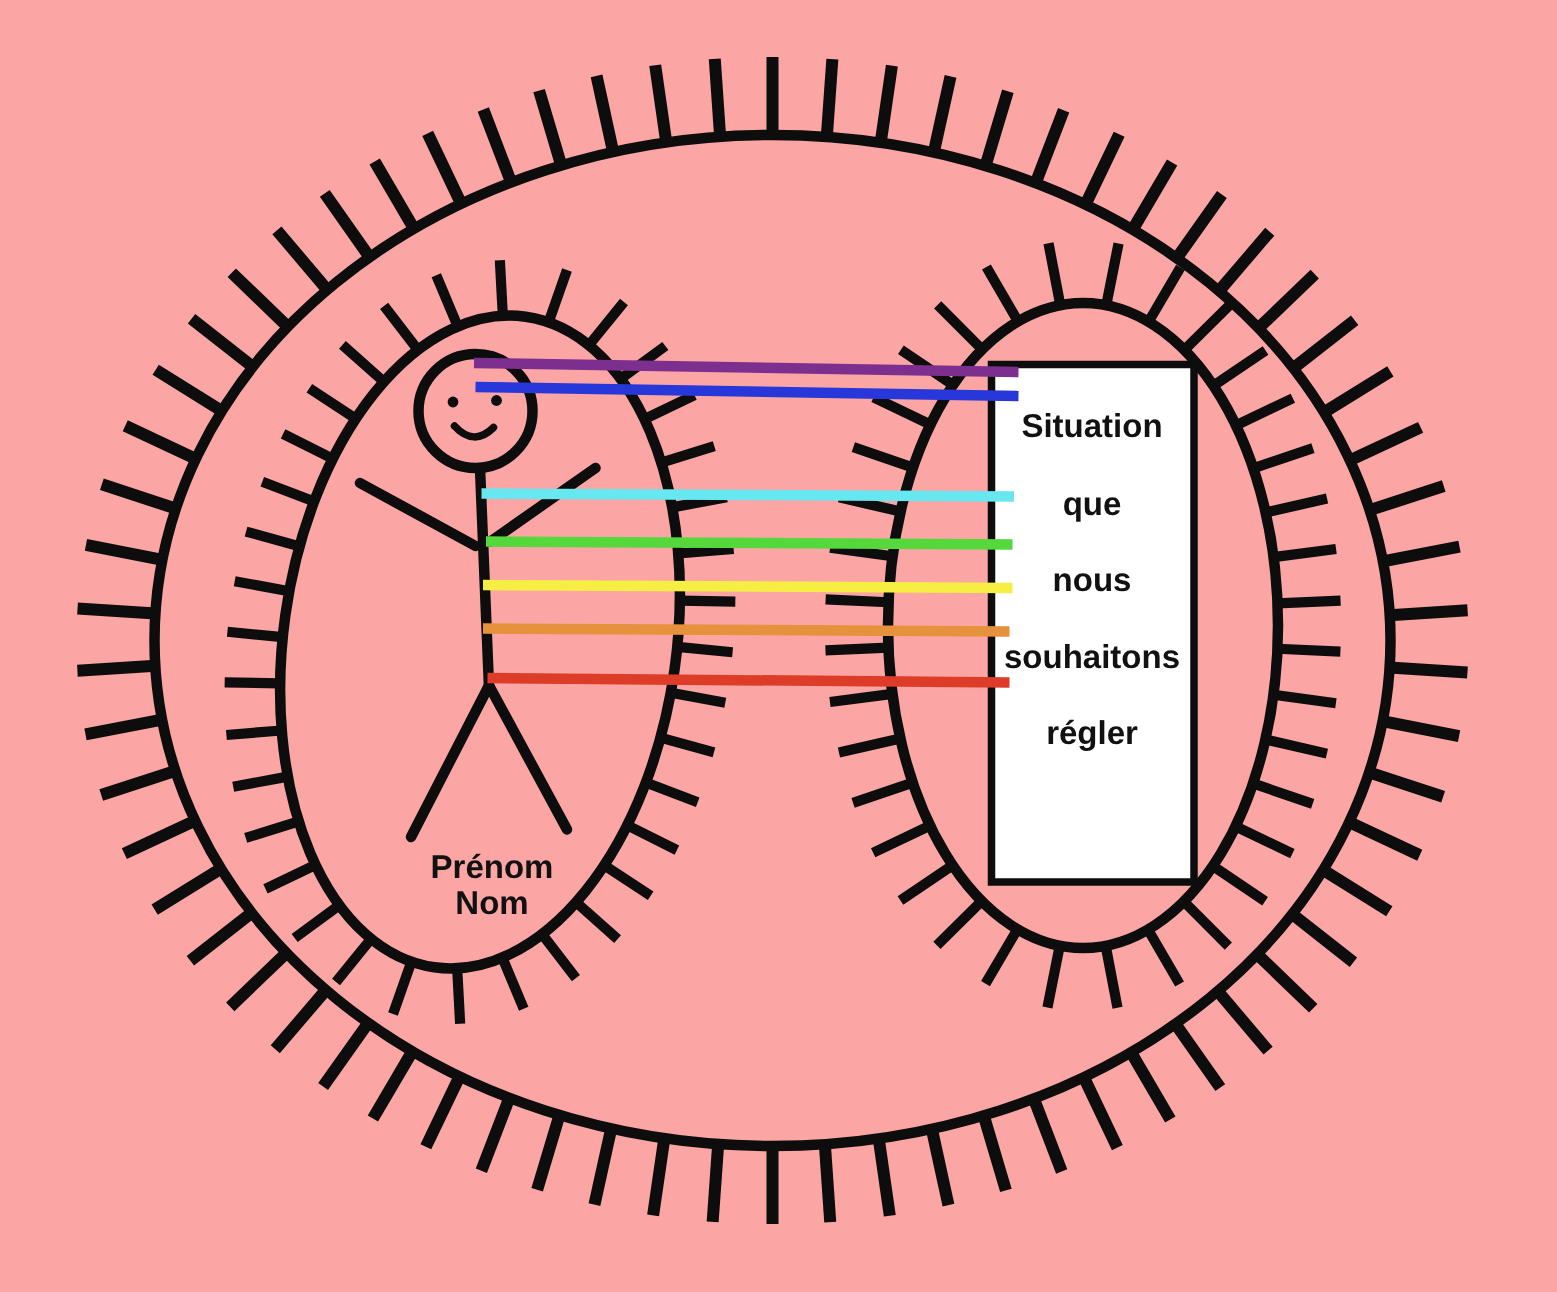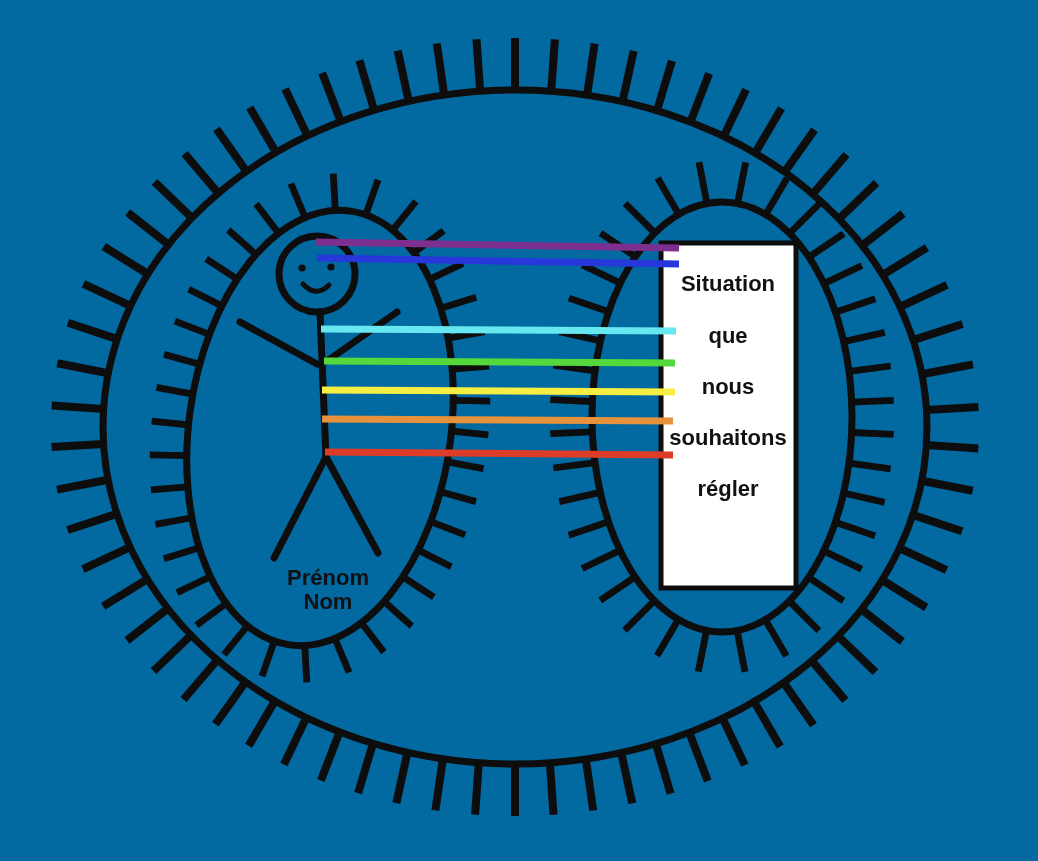--- a/index.html
+++ b/index.html
@@ -3,21 +3,21 @@
 <meta charset="utf-8">
 <style>
   html, body {
     margin: 0;
     padding: 0;
     background: #ffffff;
   }
   .stage {
     width: 1038px;
     height: 861px;
-    background: #0369a1;
+    background: #fca5a5;
     overflow: hidden;
     position: relative;
   }
   svg { display: block; }
   text {
     font-family: "Liberation Sans", "DejaVu Sans", sans-serif;
     font-weight: 700;
     fill: #111111;
   }
 </style>

